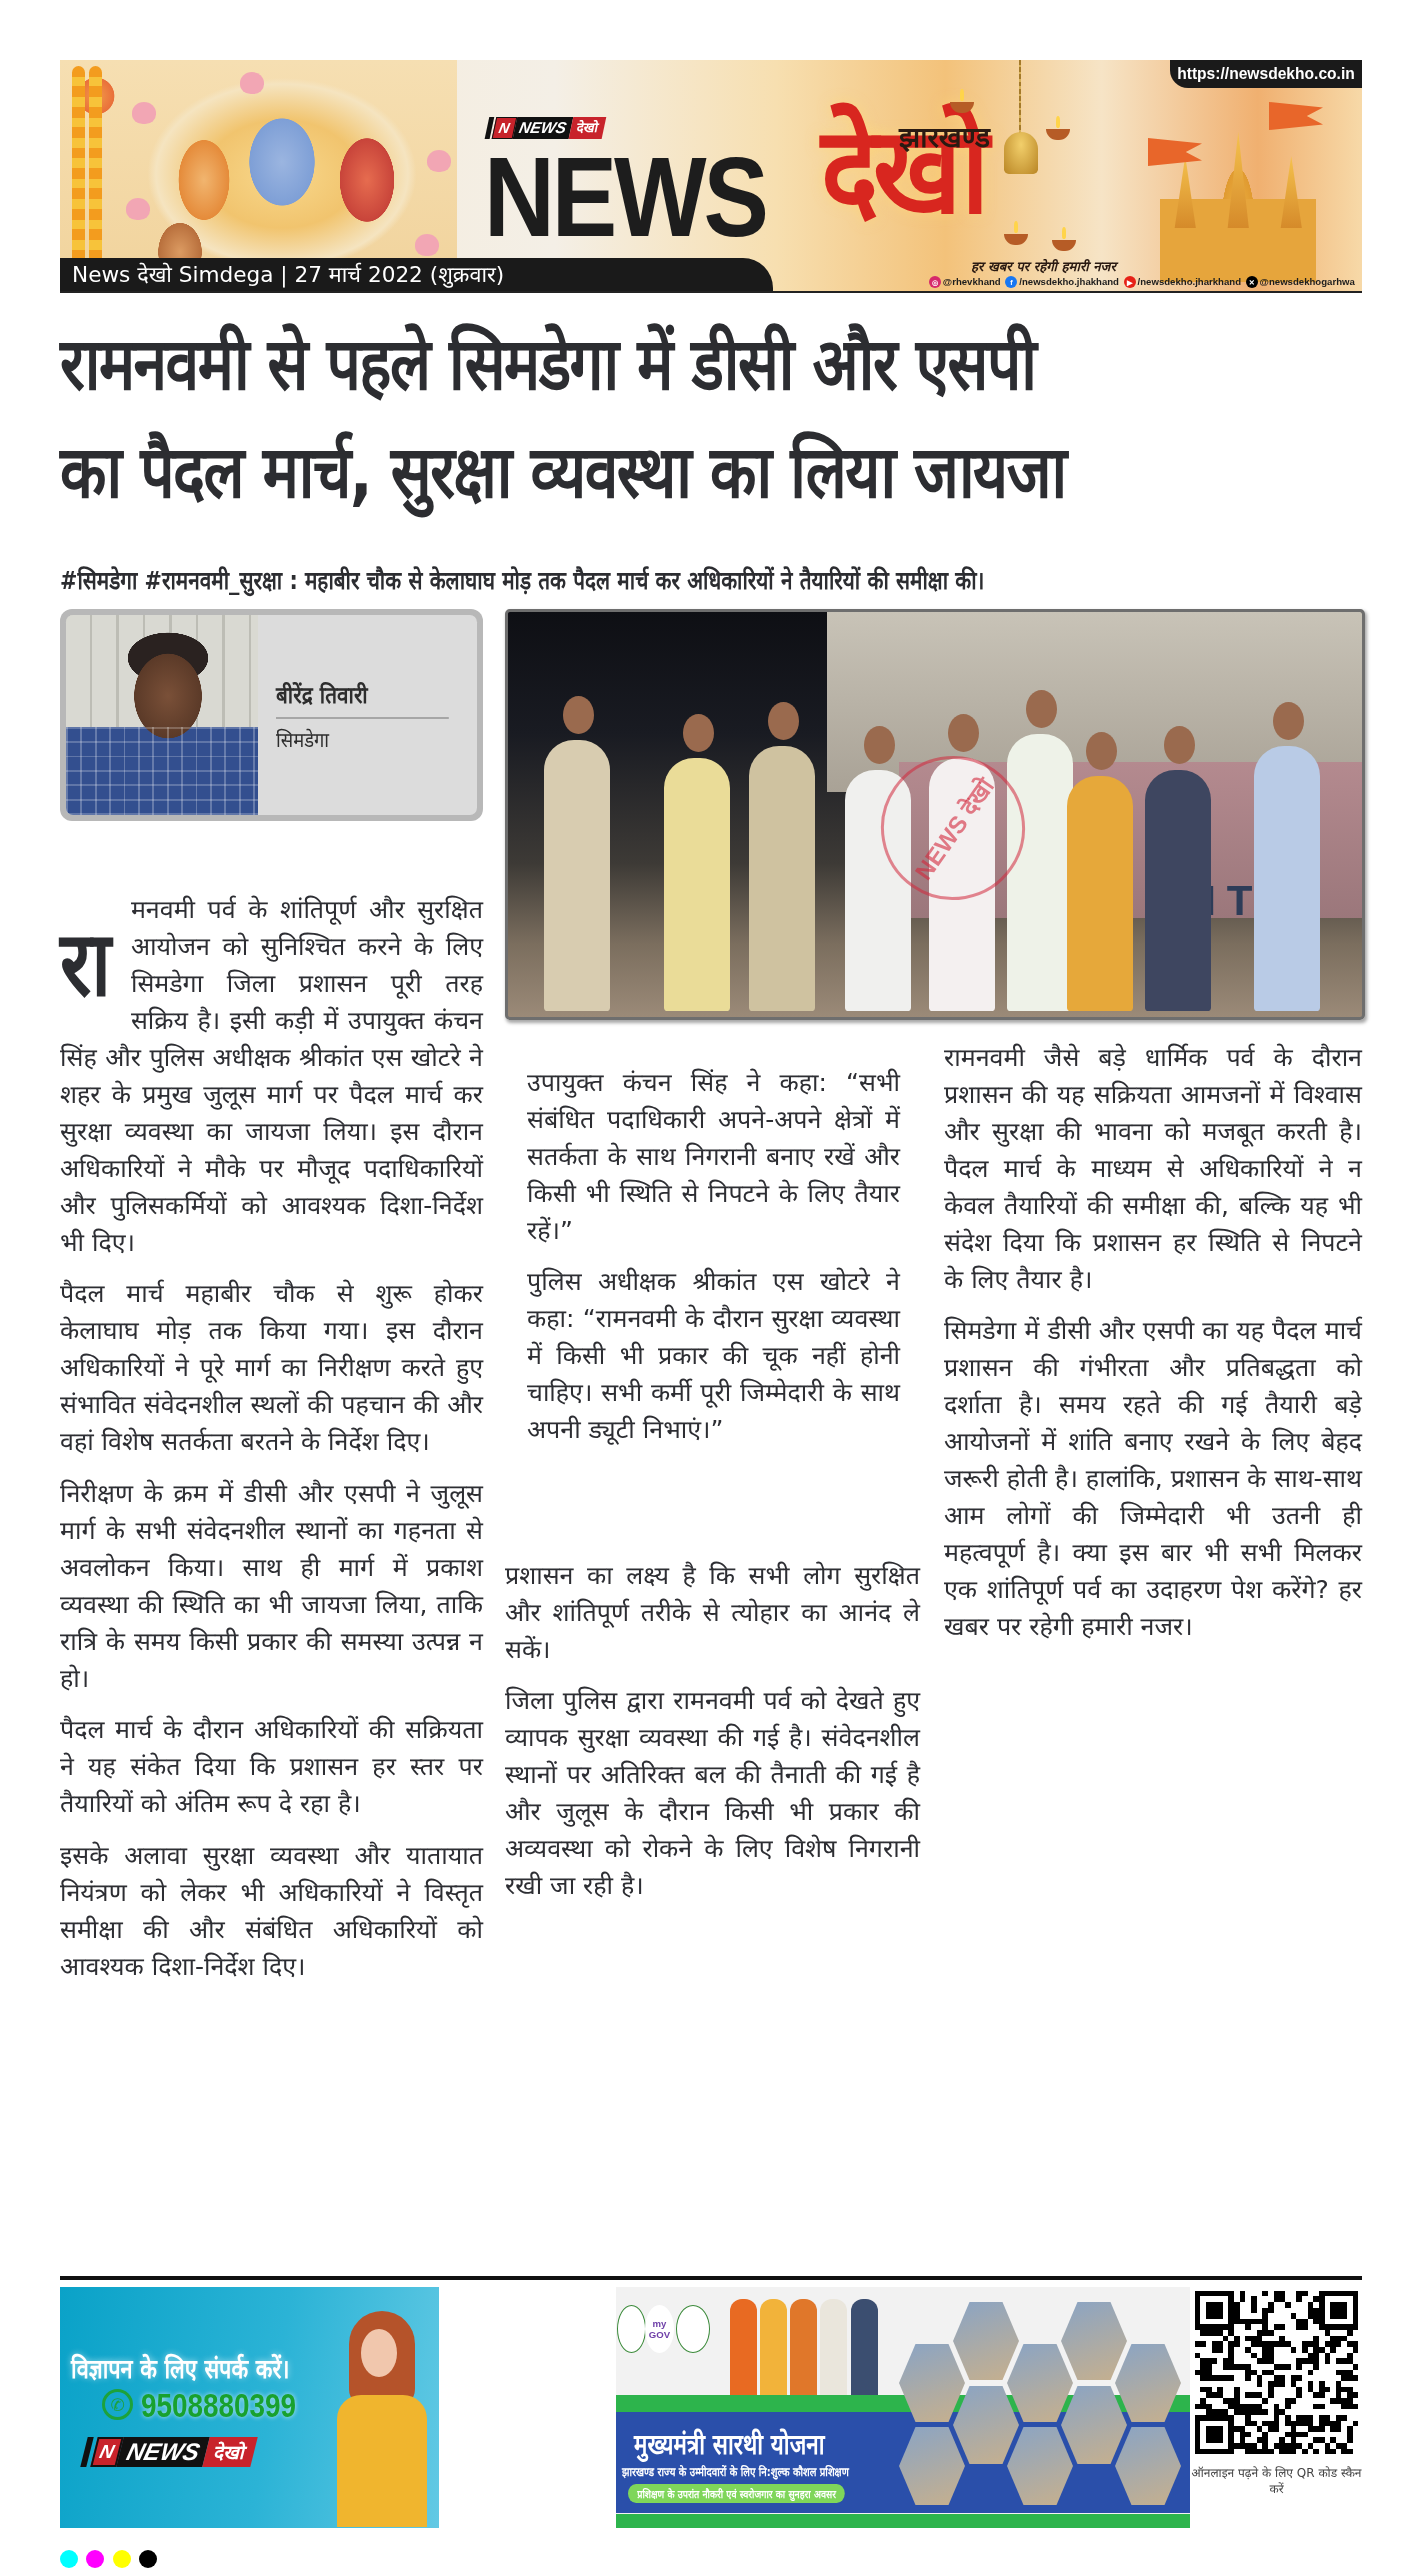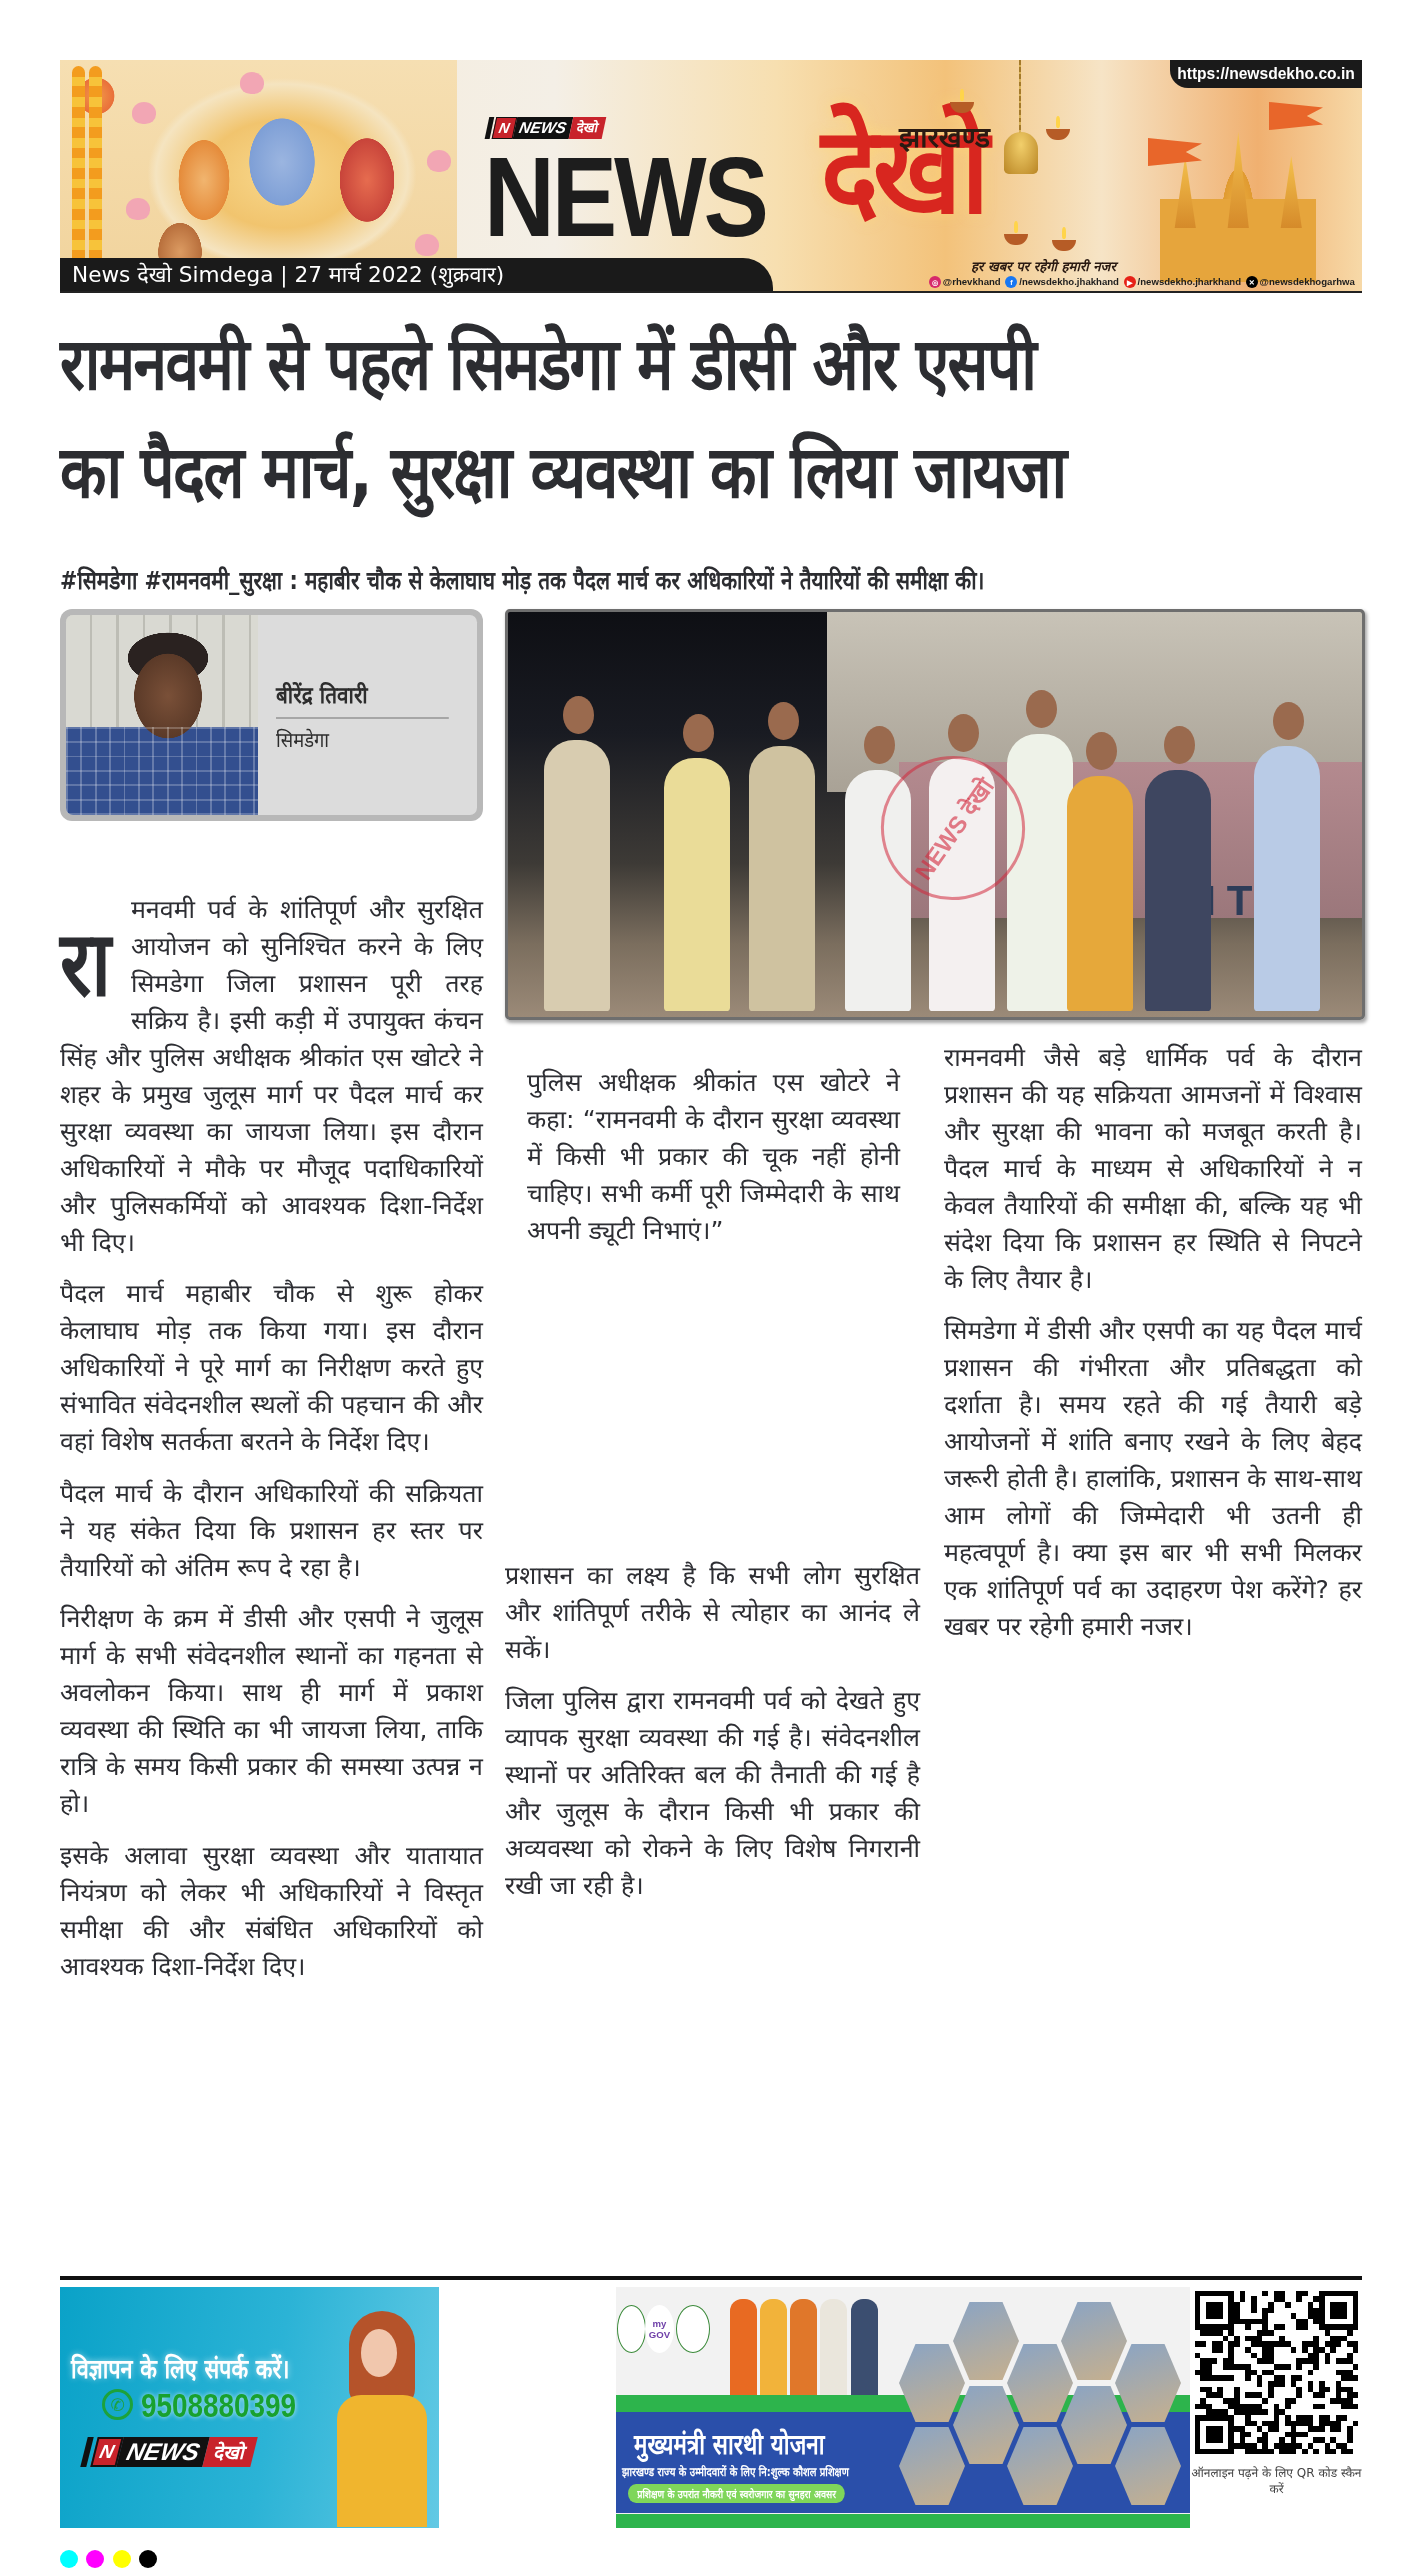--- a/index.html
+++ b/index.html
@@ -238,26 +238,27 @@
     </div>
   <div class="stamp">NEWS देखो</div>
 </figure>
 
 <section class="col col1">
   <p class="first-para">
     <span class="dropcap">रा</span>
     <span>मनवमी पर्व के शांतिपूर्ण और सुरक्षित आयोजन को सुनिश्चित करने के लिए सिमडेगा जिला प्रशासन पूरी तरह सक्रिय है। इसी कड़ी में उपायुक्त कंचन सिंह और पुलिस अधीक्षक श्रीकांत एस खोटरे ने शहर के प्रमुख जुलूस मार्ग पर पैदल मार्च कर सुरक्षा व्यवस्था का जायजा लिया। इस दौरान अधिकारियों ने मौके पर मौजूद पदाधिकारियों और पुलिसकर्मियों को आवश्यक दिशा-निर्देश भी दिए।</span>
   </p>
   <p>पैदल मार्च महाबीर चौक से शुरू होकर केलाघाघ मोड़ तक किया गया। इस दौरान अधिकारियों ने पूरे मार्ग का निरीक्षण करते हुए संभावित संवेदनशील स्थलों की पहचान की और वहां विशेष सतर्कता बरतने के निर्देश दिए।</p>
+  <p>निरीक्षण के क्रम में डीसी और एसपी ने जुलूस मार्ग के सभी संवेदनशील स्थानों का गहनता से अवलोकन किया। साथ ही मार्ग में प्रकाश व्यवस्था की स्थिति का भी जायजा लिया, ताकि रात्रि के समय किसी प्रकार की समस्या उत्पन्न न हो।</p>
   <p>पैदल मार्च के दौरान अधिकारियों की सक्रियता ने यह संकेत दिया कि प्रशासन हर स्तर पर तैयारियों को अंतिम रूप दे रहा है।</p>
-  <p>निरीक्षण के क्रम में डीसी और एसपी ने जुलूस मार्ग के सभी संवेदनशील स्थानों का गहनता से अवलोकन किया। साथ ही मार्ग में प्रकाश व्यवस्था की स्थिति का भी जायजा लिया, ताकि रात्रि के समय किसी प्रकार की समस्या उत्पन्न न हो।</p>
   <p>इसके अलावा सुरक्षा व्यवस्था और यातायात नियंत्रण को लेकर भी अधिकारियों ने विस्तृत समीक्षा की और संबंधित अधिकारियों को आवश्यक दिशा-निर्देश दिए।</p>
 </section>
 
 <section class="col col2a">
+  <p>उपायुक्त कंचन सिंह ने कहा: “सभी संबंधित पदाधिकारी अपने-अपने क्षेत्रों में सतर्कता के साथ निगरानी बनाए रखें और किसी भी स्थिति से निपटने के लिए तैयार रहें।”</p>
   <p>पुलिस अधीक्षक श्रीकांत एस खोटरे ने कहा: “रामनवमी के दौरान सुरक्षा व्यवस्था में किसी भी प्रकार की चूक नहीं होनी चाहिए। सभी कर्मी पूरी जिम्मेदारी के साथ अपनी ड्यूटी निभाएं।”</p>
 </section>
 
 <section class="col col2b">
   <p>प्रशासन का लक्ष्य है कि सभी लोग सुरक्षित और शांतिपूर्ण तरीके से त्योहार का आनंद ले सकें।</p>
   <p>जिला पुलिस द्वारा रामनवमी पर्व को देखते हुए व्यापक सुरक्षा व्यवस्था की गई है। संवेदनशील स्थानों पर अतिरिक्त बल की तैनाती की गई है और जुलूस के दौरान किसी भी प्रकार की अव्यवस्था को रोकने के लिए विशेष निगरानी रखी जा रही है।</p>
 </section>
 
 <section class="col col3">
   <p>रामनवमी जैसे बड़े धार्मिक पर्व के दौरान प्रशासन की यह सक्रियता आमजनों में विश्वास और सुरक्षा की भावना को मजबूत करती है। पैदल मार्च के माध्यम से अधिकारियों ने न केवल तैयारियों की समीक्षा की, बल्कि यह भी संदेश दिया कि प्रशासन हर स्थिति से निपटने के लिए तैयार है।</p>

